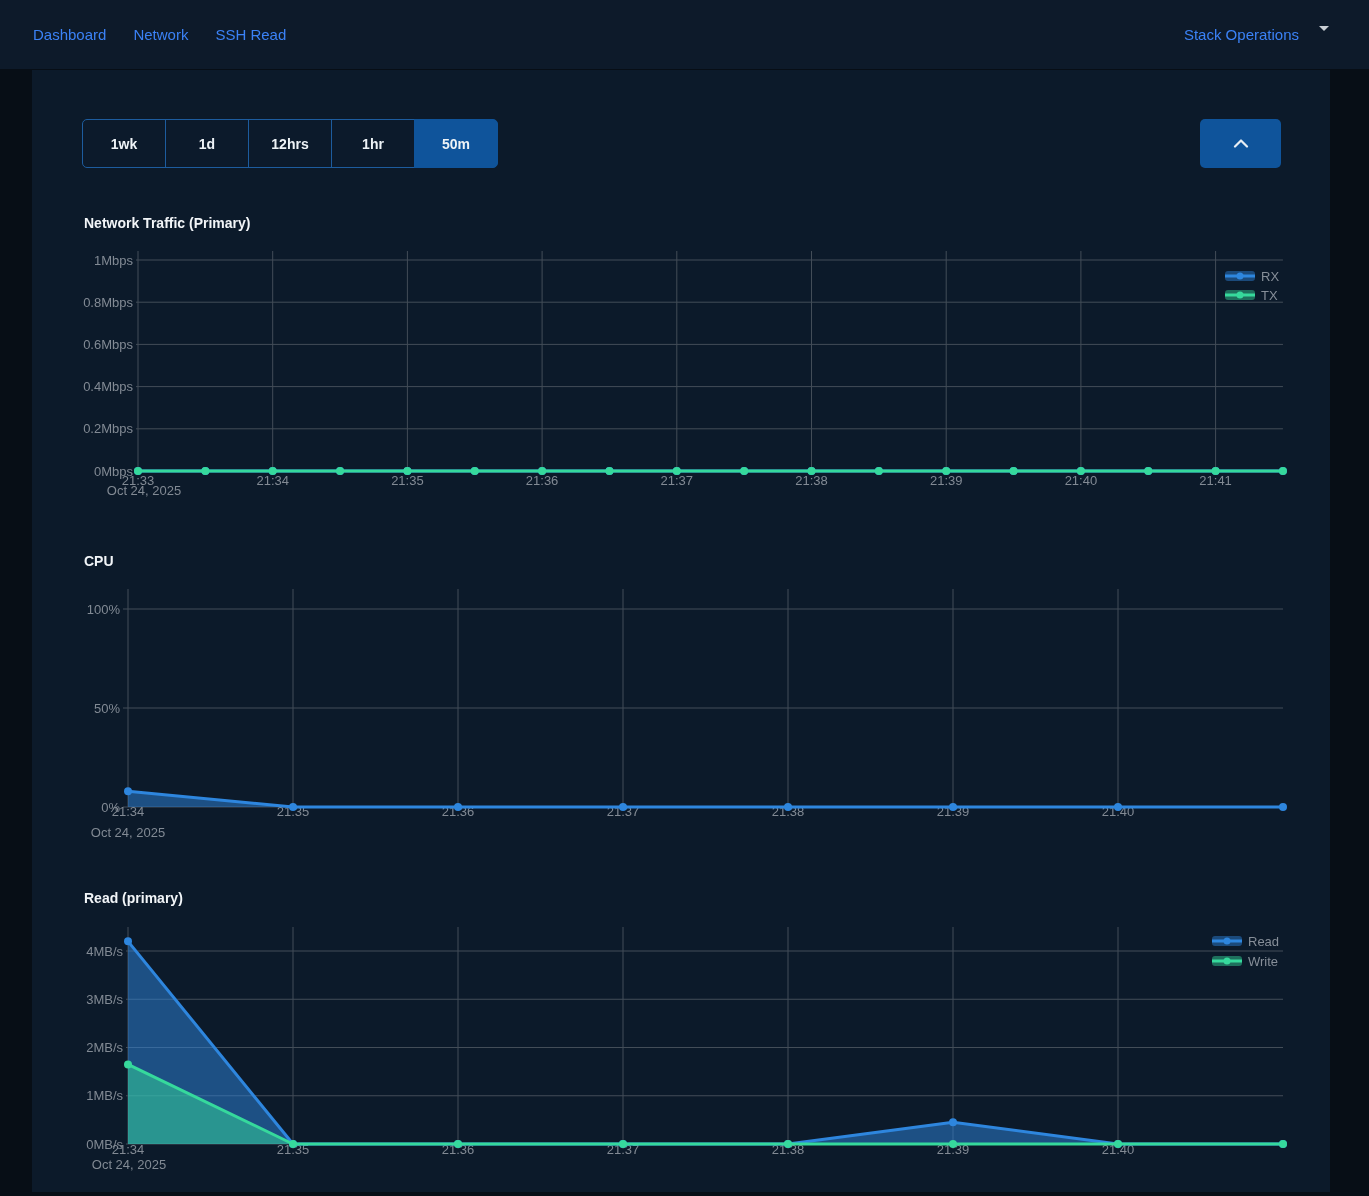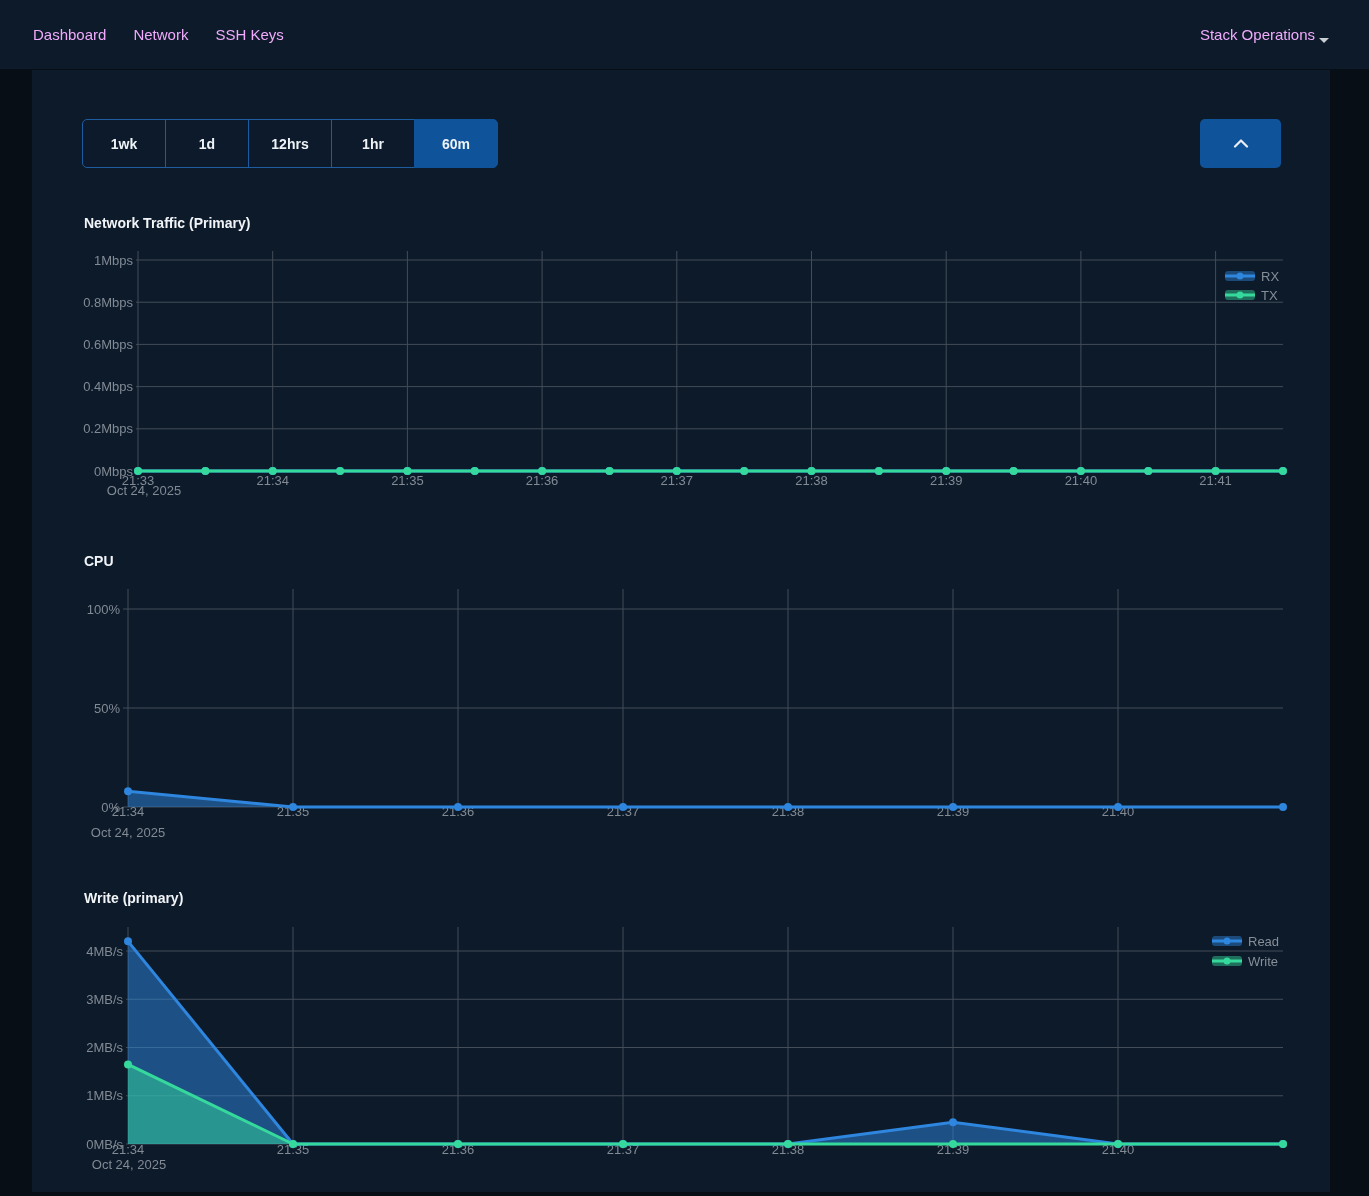--- a/index.html
+++ b/index.html
@@ -12,24 +12,24 @@
   }
   
   nav.topbar {
     position:absolute; top:0; left:0; width:100%; height:69px;
     background:#0d1a2a;
     display:flex; align-items:center;
     box-sizing:border-box; padding:0 40px 0 33px;
     gap:27px;
   }
   nav.topbar a {
-    color:#f0abfc; font-size:15px; text-decoration:none; cursor:pointer;
+    color:#3b82f6; font-size:15px; text-decoration:none; cursor:pointer;
   }
   .nav-spacer { flex:1; }
-  .dropdown-toggle { display:flex; align-items:flex-end; gap:4px; }
+  .dropdown-toggle { display:flex; align-items:flex-start; gap:20px; }
   .caret-down {
     width:0; height:0; display:inline-block;
     border-left:5px solid transparent; border-right:5px solid transparent;
     border-top:5px solid #c8ced4;
   }
   
   .panel {
     position:absolute; left:32px; top:70px; width:1298px; height:1122px;
     background:#0c1a2a;
   }
@@ -70,36 +70,36 @@
   svg text.legend-label {
     fill:#868e98; font-size:13px; font-family:"Liberation Sans", sans-serif;
   }
 </style>
 </head>
 <body>
 
 <nav class="topbar">
   <a>Dashboard</a>
   <a>Network</a>
-  <a>SSH Keys</a>
+  <a>SSH Read</a>
   <div class="nav-spacer"></div>
   <a class="dropdown-toggle">
     <span>Stack Operations</span>
     <span class="caret-down"></span>
   </a>
 </nav>
 
 <div class="panel">
 
   <div class="range-group">
     <button class="range-btn">1wk</button>
     <button class="range-btn">1d</button>
     <button class="range-btn">12hrs</button>
     <button class="range-btn">1hr</button>
-    <button class="range-btn active">60m</button>
+    <button class="range-btn active">50m</button>
   </div>
 
   <button class="collapse-btn">
     <svg width="16" height="9" viewBox="0 0 16 9">
       <polyline points="2,7.5 8,1.5 14,7.5" fill="none" stroke="#e8eef4" stroke-width="2.2" stroke-linecap="round" stroke-linejoin="round"></polyline>
     </svg>
   </button>
 
   <div class="chart-title" id="title-network">Network Traffic (Primary)</div>
   <svg class="chart" id="chart-network" width="1298" height="270">
@@ -214,21 +214,21 @@
       <circle cx="96" cy="215.16" r="4" fill="#2e86de"></circle>
       <circle cx="261" cy="231" r="4" fill="#2e86de"></circle>
       <circle cx="426" cy="231" r="4" fill="#2e86de"></circle>
       <circle cx="591" cy="231" r="4" fill="#2e86de"></circle>
       <circle cx="756" cy="231" r="4" fill="#2e86de"></circle>
       <circle cx="921" cy="231" r="4" fill="#2e86de"></circle>
       <circle cx="1086" cy="231" r="4" fill="#2e86de"></circle>
       <circle cx="1251" cy="231" r="4" fill="#2e86de"></circle>
     </svg>
 
-  <div class="chart-title" id="title-disk">Write (primary)</div>
+  <div class="chart-title" id="title-disk">Read (primary)</div>
   <svg class="chart" id="chart-disk" width="1298" height="276">
       <line x1="96" x2="96" y1="11" y2="228" class="grid"></line>
       <line x1="261" x2="261" y1="11" y2="228" class="grid"></line>
       <line x1="426" x2="426" y1="11" y2="228" class="grid"></line>
       <line x1="591" x2="591" y1="11" y2="228" class="grid"></line>
       <line x1="756" x2="756" y1="11" y2="228" class="grid"></line>
       <line x1="921" x2="921" y1="11" y2="228" class="grid"></line>
       <line x1="1086" x2="1086" y1="11" y2="228" class="grid"></line>
       <line x1="94" x2="1251" y1="35" y2="35" class="grid"></line>
       <text x="91" y="39.5" class="tick" text-anchor="end">4MB/s</text>

